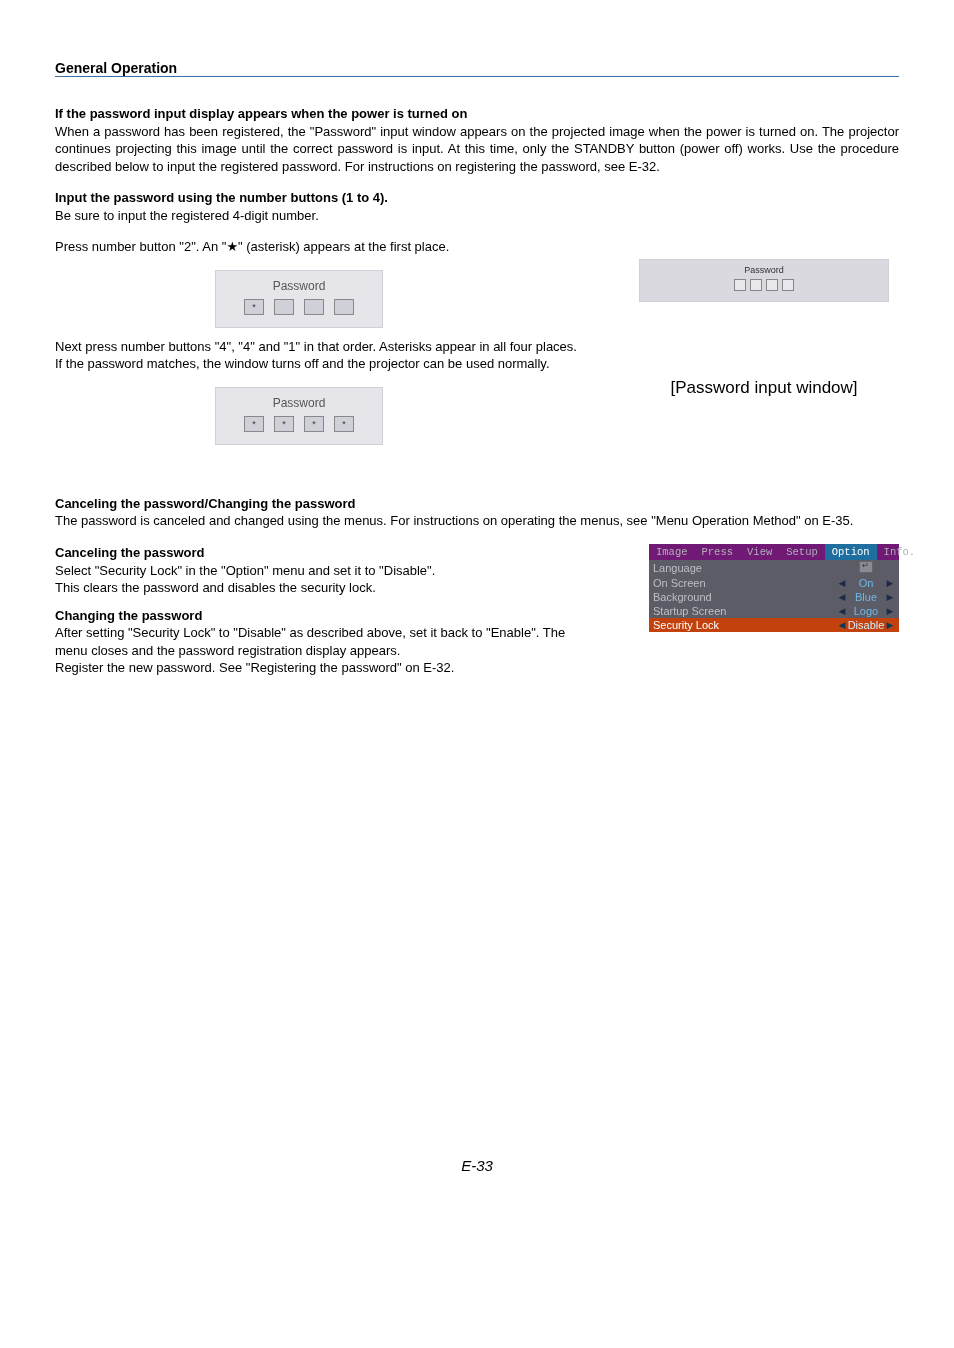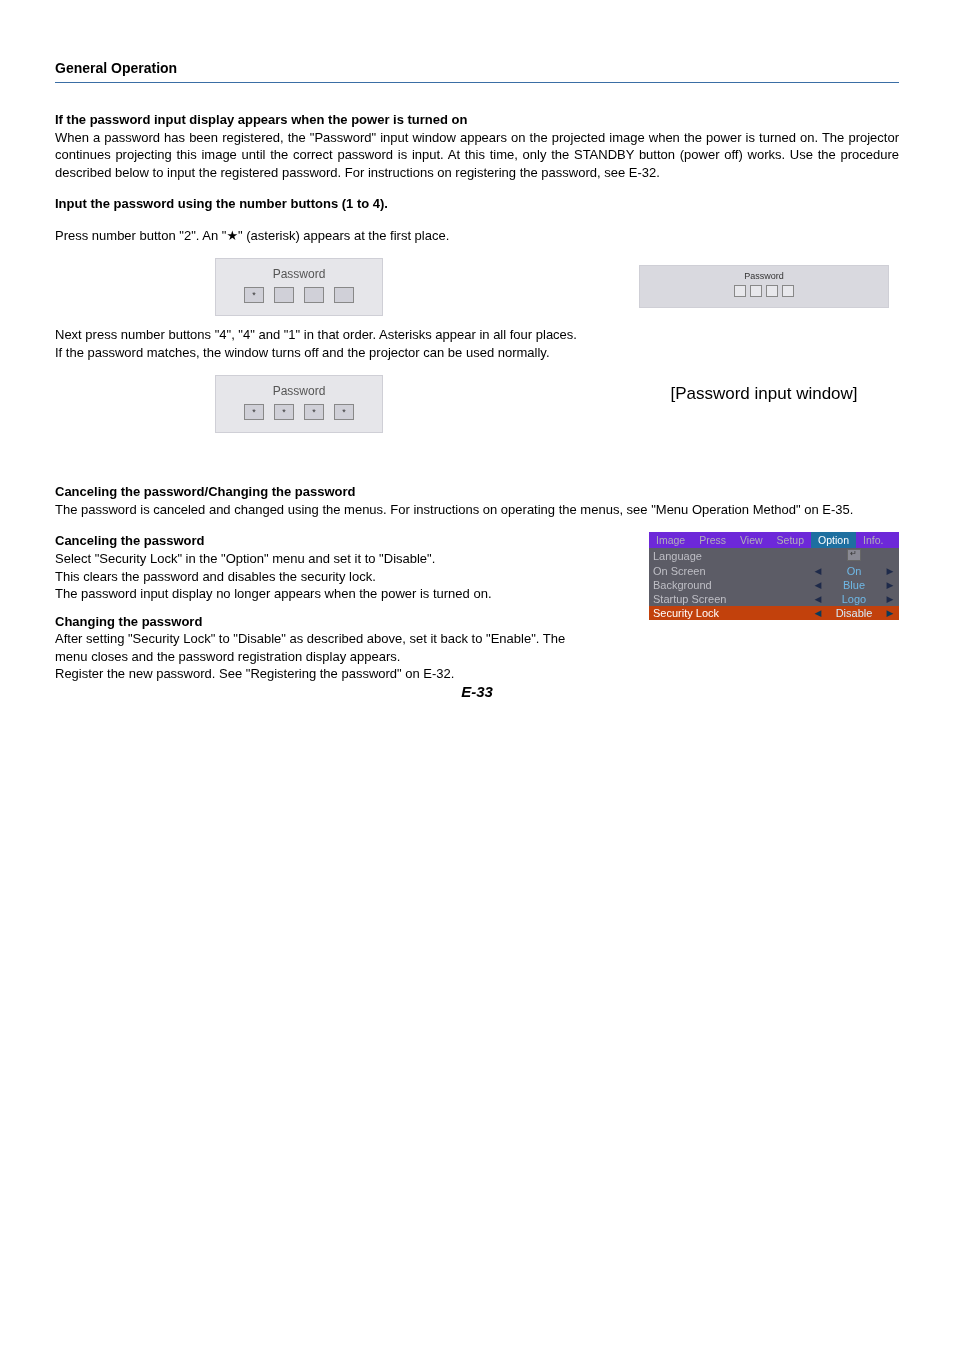--- a/index.html
+++ b/index.html
@@ -13,21 +13,20 @@
   }
   .page {
     padding: 60px 55px 40px 55px;
     box-sizing: border-box;
     width: 954px;
   }
   .section-title {
     font-weight: bold;
     font-size: 14px;
     border-bottom: 1px solid #3a6ea5;
-    padding-bottom: 6px;
     margin-bottom: 28px;
     color: #000;
   }
   .bold { font-weight: bold; }
   .para { line-height: 1.35; }
   .justify { text-align: justify; }
   .block { margin-bottom: 14px; }
   .two-col {
     display: flex;
     align-items: flex-start;
@@ -104,40 +103,40 @@
   .menu-screenshot {
     width: 250px;
     font-family: "Arial Narrow", Arial, sans-serif;
     font-size: 11px;
     color: #bfbfc6;
     float: right;
     margin-left: 20px;
   }
   .menu-tabs {
     display: flex;
-    background: #6d28d9;
+    background: #701a75;
+    font-family: Liberation Mono, monospace;
   }
   .menu-tabs span {
     padding: 2px 7px;
     font-size: 10.5px;
     color: #b0b0b8;
   }
   .menu-tabs .active {
     background: #1e6fa0;
     color: #fff;
   }
   .menu-rows {
     background: #5c5c66;
   }
   .menu-row {
     display: flex;
     align-items: center;
     padding: 1px 4px;
     font-size: 11px;
-    gap: 12px;
   }
   .menu-row.highlight {
     background: #c2410c;
     color: #fff;
   }
   .menu-row .rlabel { flex: 1; color: inherit; }
   .menu-row .arrow-l, .menu-row .arrow-r {
     width: 10px;
     text-align: center;
     font-size: 9px;
@@ -168,40 +167,42 @@
     color: #333;
     left: 2px;
     top: -1px;
   }
   .cancel-section {
     clear: none;
   }
   .footer {
     text-align: center;
     font-style: italic;
-    font-weight: bold;
+    font-weight: normal;
     font-size: 15px;
+    margin-top: 480px;
   }
 </style>
 </head>
 <body>
 
 <div class="page">
 
   <div class="section-title">General Operation</div>
 
   <div class="block">
     <div class="bold para">If the password input display appears when the power is turned on</div>
     <div class="para justify">When a password has been registered, the "Password" input window appears on the projected image when the power is turned on. The projector continues projecting this image until the correct password is input. At this time, only the STANDBY button (power off) works. Use the procedure described below to input the registered password. For instructions on registering the password, see E-32.</div>
   </div>
 
   <div class="two-col">
     <div class="left-col">
       <div class="block">
         <div class="bold para">Input the password using the number buttons (1 to 4).</div>
+        <div class="para">Be sure to input the registered 4-digit number.</div>
       </div>
       <div class="block">
         <div class="para">Press number button "2". An "★" (asterisk) appears at the first place.</div>
       </div>
 
       <div class="pw-small">
         <span class="lbl">Password</span>
         <span class="boxes">
           <span class="cell">*</span>
           <span class="cell"></span>
@@ -289,21 +290,20 @@
           <span class="rval">Disable</span>
           <span class="arrow-r"></span>
         </div>
       </div>
   </div>
 
   <div class="cancel-section">
     <div class="bold para">Canceling the password</div>
     <div class="para">Select "Security Lock" in the "Option" menu and set it to "Disable".</div>
     <div class="para">This clears the password and disables the security lock.</div>
-    <div class="para">The password input display no longer appears when the power is turned on.</div>
 
     <div style="height:10px"></div>
 
     <div class="bold para">Changing the password</div>
     <div class="para" style="max-width:540px">After setting "Security Lock" to "Disable" as described above, set it back to "Enable". The menu closes and the password registration display appears.</div>
     <div class="para">Register the new password. See "Registering the password" on E-32.</div>
   </div>
 
   <div style="clear:both"></div>
 

